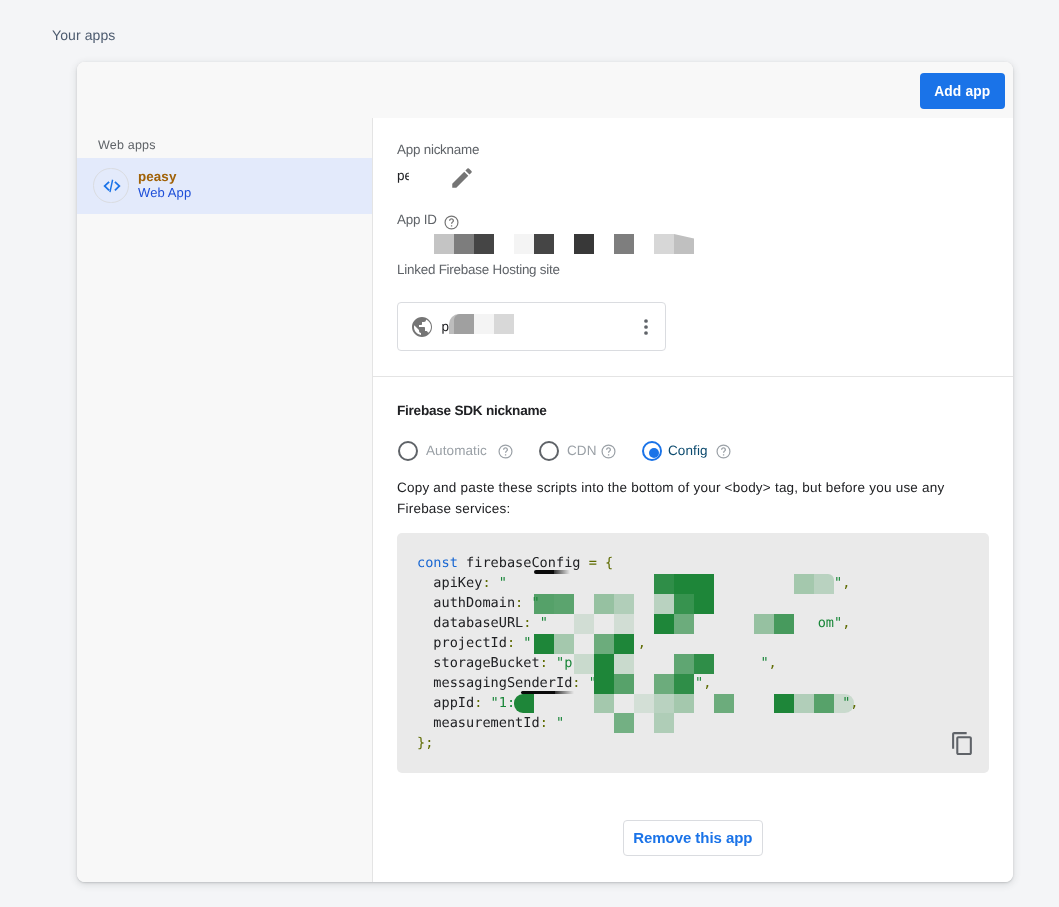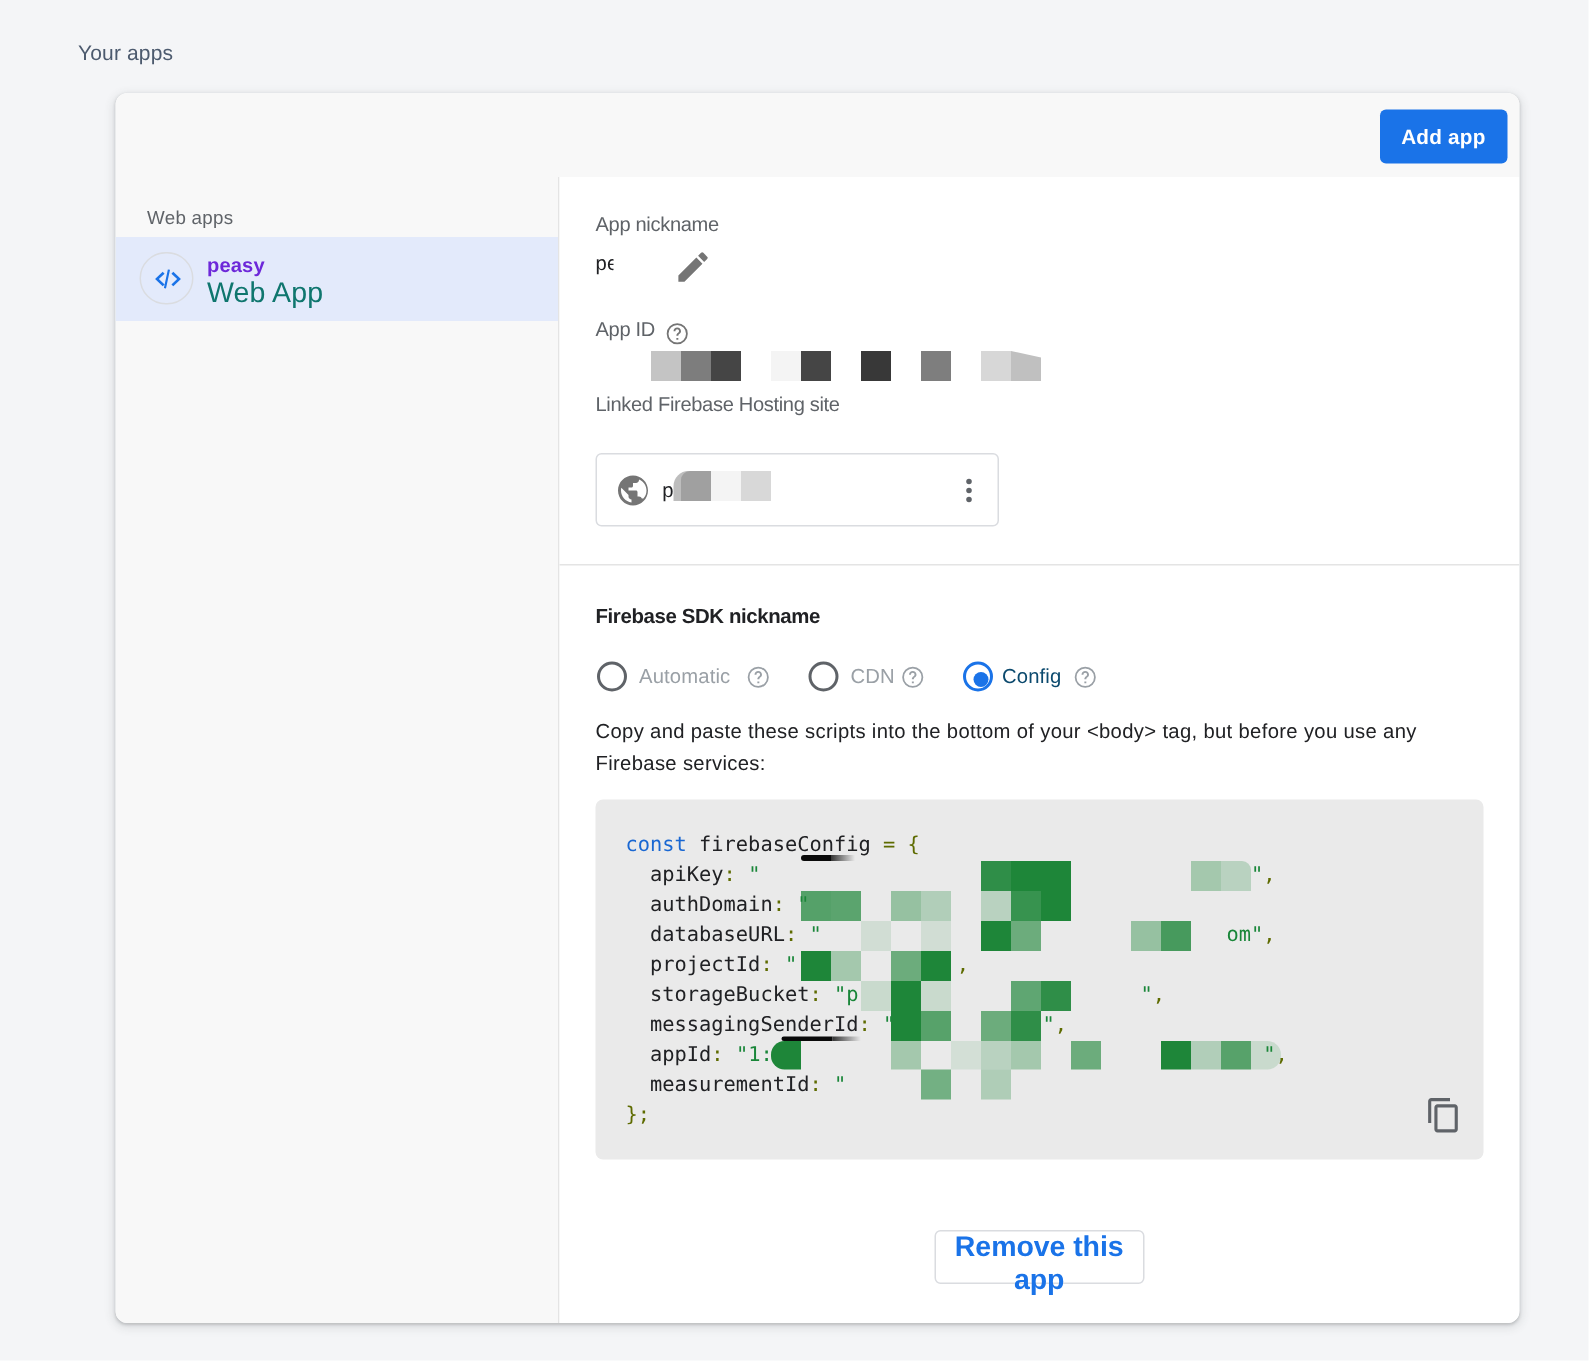--- a/index.html
+++ b/index.html
@@ -31,22 +31,22 @@
     height:36px; width:85.5px; font-size:13.8px; font-weight:700;
     font-family:inherit; letter-spacing:.15px; cursor:pointer;
     display:flex;align-items:center;justify-content:center;
   }
   .sidebar { position:absolute; left:0; top:56px; width:320px; height:764px; background:#f8f8f8; }
   .sidebar-divider { position:absolute; left:295px; top:56px; width:1px; height:764px; background:#e4e4e4; }
   .sidebar-label { position:absolute; left:21px; top:20px; font-size:12.5px; color:#5f6368; letter-spacing:.2px;}
   .app-item { position:absolute; left:0; top:39.5px; width:295px; height:56px; background:#e3eafb; cursor:pointer; }
   .app-avatar { position:absolute; left:16.3px; top:10.2px; width:35.5px;height:35.5px;border-radius:50%;border:1px solid #dadce0;}
   .app-avatar svg { position:absolute; left:6.8px; top:6.8px; }
-  .app-name { position:absolute; left:61px; top:11.5px; font-size:13.4px; letter-spacing:-0.1px;font-weight:700;color:#6d28d9; letter-spacing:.1px;}
-  .app-type { position:absolute; left:61px; top:27.5px; font-size:19px; letter-spacing:-0.1px;color:#0f766e; letter-spacing:.1px;}
+  .app-name { position:absolute; left:61px; top:11.5px; font-size:13.4px; letter-spacing:-0.1px;font-weight:700;color:#a16207; letter-spacing:.1px;}
+  .app-type { position:absolute; left:61px; top:27.5px; font-size:13px; letter-spacing:-0.1px;color:#1d4ed8; letter-spacing:.1px;}
   .main { position:absolute; left:296px; top:56px; width:640px; height:764px; background:#fff; }
   .divider-h { position:absolute; left:0; top:258px; width:640px; height:1px; background:#e4e4e4;}
 
   .fld-label { position:absolute; font-size:13.4px; color:#5f6368; letter-spacing:-0.22px;}
   .nickname-val { position:absolute; left:24px; top:50px; font-size:13.5px; color:#202124; letter-spacing:.1px;}
   .nick-cover { position:absolute; left:36px; top:46px; width:42px; height:22px; background:#fff; }
   .edit-btn { position:absolute; left:76px; top:46.5px; width:26px; height:26px; cursor:pointer;}
   .appid-blocks { position:absolute; left:0; top:0; width:640px; height:300px; pointer-events:none; }
   .appid-blocks i { position:absolute; top:116px; height:20px; display:block; }
   .hosting-blocks { position:absolute; left:0; top:0; width:640px; height:300px; pointer-events:none; }
@@ -63,21 +63,21 @@
   .radio-dot { position:absolute; left:5px; top:5px; width:10px;height:10px;border-radius:50%;background:#1a73e8;}
   .radio-label { position:absolute; top:2px; font-size:13.5px; color:#9aa0a6; letter-spacing:.1px; white-space:nowrap;}
   .radio-label.dark { color:#0c4a6e; }
   .snip-desc { position:absolute; left:24px; top:359px; width:570px; font-size:13.5px; letter-spacing:0.22px; color:#202124; line-height:21px;}
   .code-box { position:absolute; left:24px; top:415px; width:592px; height:240px; background:#eaeaea; border-radius:5px; overflow:hidden;}
   .code-pre { position:absolute; left:20px; top:19.5px; margin:0; font-family:"DejaVu Sans Mono","Liberation Mono",monospace; font-size:13.58px; line-height:20.1px; color:#202124; white-space:pre;}
   .copy-btn { position:absolute; left:552.5px; top:198px; width:24px; height:24px; cursor:pointer;}
   .tok-kw { color:#1967d2; }
   .tok-op { color:#5e6b00; }
   .tok-str { color:#198639; }
-  .remove-btn { position:absolute; left:249.8px; top:701.8px; width:140px; height:36px; padding:0; border:1px solid #dadce0; border-radius:4px; background:#fff; color:#1a73e8; font-size:19px; font-weight:700; font-family:inherit; letter-spacing:-0.05px; cursor:pointer;text-align:center;}
+  .remove-btn { position:absolute; left:249.8px; top:701.8px; width:140px; height:36px; padding:0; border:1px solid #dadce0; border-radius:4px; background:#fff; color:#1a73e8; font-size:15px; font-weight:700; font-family:inherit; letter-spacing:-0.05px; cursor:pointer;text-align:center;}
   .code-grid { position:absolute; left:0; top:0; width:592px; height:240px; pointer-events:none; }
   .code-grid i { position:absolute; display:block; }
   .smudge { position:absolute; background:#0a0a0a; border-radius:2px 0 0 2px; }
   .smudge span { position:absolute; left:100%; top:0; height:100%;
      background:linear-gradient(to right, rgba(20,20,20,.85), rgba(20,20,20,0)); display:block; }
 </style>
 </head>
 <body>
 
 <div class="page-title">Your apps</div>

